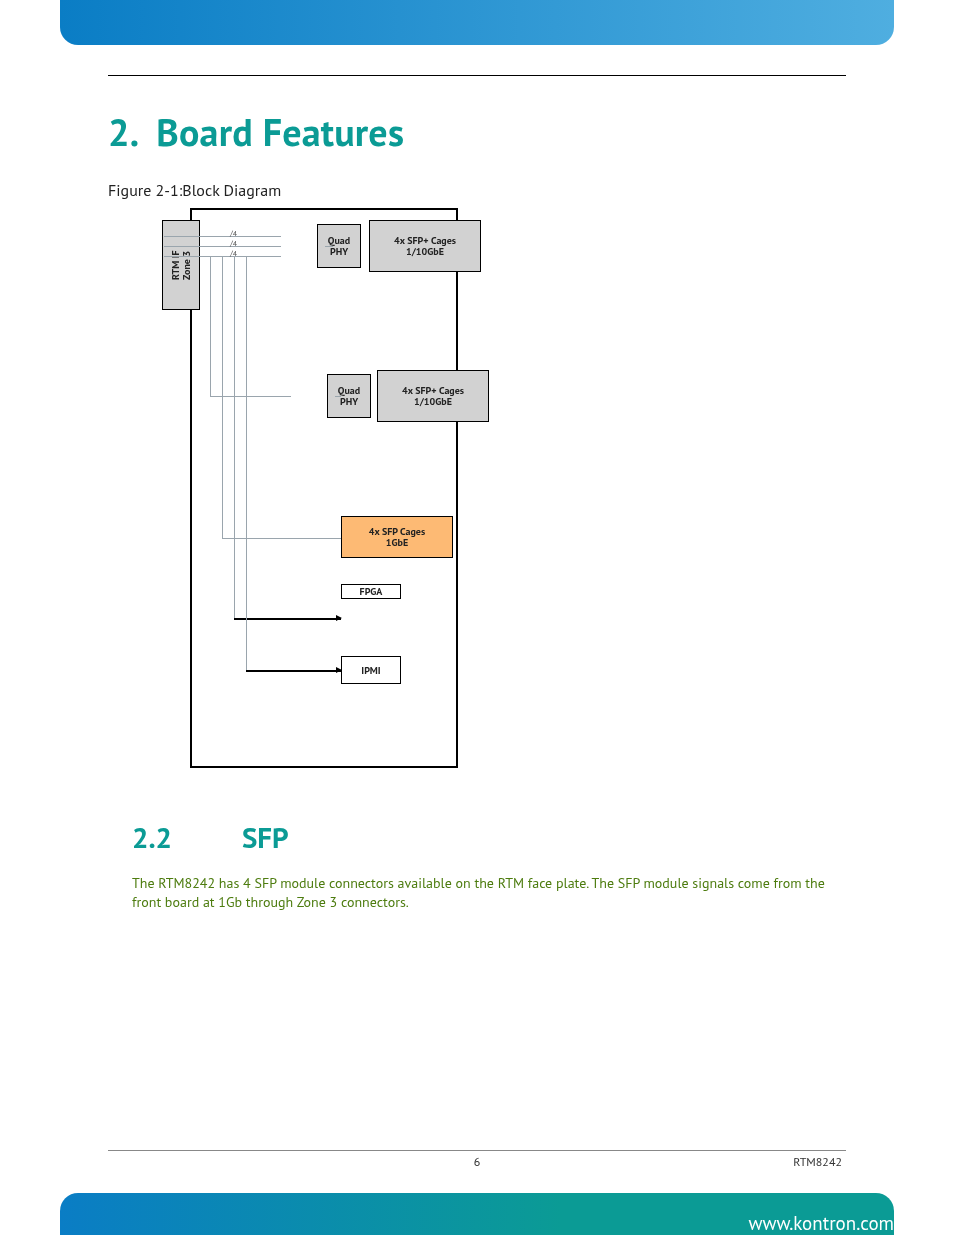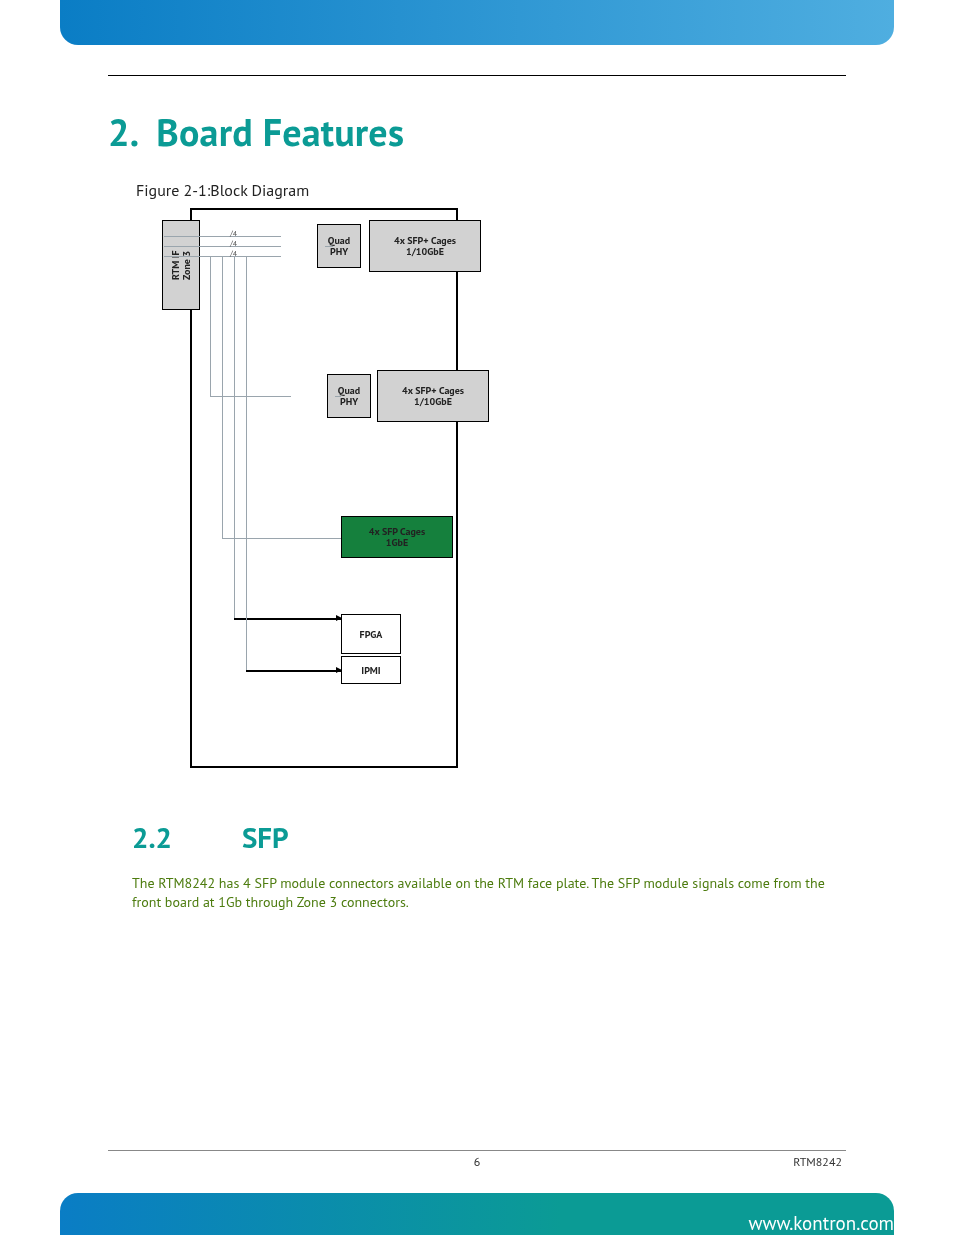--- a/index.html
+++ b/index.html
@@ -3,30 +3,30 @@
 <meta charset="utf-8">
 <style>
 * { box-sizing: border-box; margin: 0; padding: 0; }
 body { width: 954px; height: 1235px; background: #fff; font-family: "Segoe UI", "PT Sans", Arial, sans-serif; position: relative; color: #222; }
 .header-bar { position: absolute; top: 0; left: 60px; right: 60px; height: 45px; background: linear-gradient(to right, #0a7dc5 0%, #4faee0 100%); border-bottom-left-radius: 18px; border-bottom-right-radius: 18px; }
 .rule-top { position: absolute; top: 75px; left: 108px; right: 108px; border-top: 1px solid #000; }
 .content { position: absolute; top: 75px; left: 108px; right: 108px; bottom: 100px; }
 h1.chapter { font-size: 38px; font-weight: 700; color: #0b9b95; margin-top: 32px; margin-bottom: 24px; letter-spacing: 0.2px; }
 h2.section { font-size: 29px; font-weight: 700; color: #0b9b95; margin-top: 10px; margin-bottom: 18px; }
 h2.section .secnum { display:inline-block; width: 110px; }
-.figcap { font-size: 16px; color: #222; margin-bottom: 6px; margin-left: 28px; }
+.figcap { font-size: 16px; color: #222; margin-bottom: 6px; }
 .body-p { font-size: 14px; line-height: 1.35; color:#4d7c0f; margin-top: 12px; }
 .sec22 { margin-top: 44px; margin-left: 24px; }
 
 
 .diagram { position: relative; width: 340px; height: 568px; margin-left: 18px; }
 .dbox { position:absolute; border:1px solid #000; background:#fff; font-size:10px; font-weight:700; text-align:center; display:flex; align-items:center; justify-content:center; flex-direction:column; line-height:1.1; }
 .big-outline { position:absolute; border:2px solid #000; background:transparent; }
 .gray { background:#d2d2d2;margin-left:36px; }
-.blue { background:#15803d; }
+.blue { background:#fdba74; }
 .rtm { writing-mode: vertical-rl; transform: rotate(180deg); }
 .conn { position:absolute; background:#9aa5ad; height:1px; }
 .arrow::after { content:''; position:absolute; right:-1px; top:-3px; border-left:6px solid #000; border-top:3.5px solid transparent; border-bottom:3.5px solid transparent; }
 .connb { position:absolute; background:#000; height:1.5px; }
 .tinylbl { position:absolute; font-size:8px; color:#555; }
 
 .rule-bot { position:absolute; left:108px; right:108px; bottom:84px; border-top:1px solid #888; }
 .pgnum { position:absolute; bottom:66px; width:954px; text-align:center; font-size:12px; color:#333; }
 .docid { position:absolute; bottom:66px; right:112px; font-size:12px; color:#333; }
 .footer-bar { position:absolute; left:60px; right:60px; bottom:0; height:42px; background: linear-gradient(to right, #0a7dc5 0%, #0b9b95 60%, #0b9b95 100%); border-top-left-radius:18px; border-top-right-radius:18px; color:#fff; display:flex; align-items:flex-end; justify-content:flex-end; font-size:19px; }
@@ -67,21 +67,21 @@
     <div class="dbox gray" style="left:215px; top:164px; width:112px; height:52px;">
       <span>4x SFP+ Cages</span>
       <span>1/10GbE</span>
     </div>
 
     <div class="dbox blue" style="left:215px; top:310px; width:112px; height:42px;">
       <span>4x SFP Cages</span>
       <span>1GbE</span>
     </div>
 
-    <div class="dbox" style="left:215px; top:408px; width:60px; height:40px;">FPGA</div>
+    <div class="dbox" style="left:215px; top:378px; width:60px; height:15px;">FPGA</div>
 
     <div class="dbox" style="left:215px; top:450px; width:60px; height:28px;">IPMI</div>
 
     <div class="conn" style="left:38px; top:30px; width:117px;"></div>
     <div class="conn" style="left:38px; top:40px; width:117px;"></div>
     <div class="conn" style="left:38px; top:50px; width:117px;"></div>
     <span class="tinylbl" style="left:104px; top:22px;">/4</span>
     <span class="tinylbl" style="left:104px; top:32px;">/4</span>
     <span class="tinylbl" style="left:104px; top:42px;">/4</span>
 

